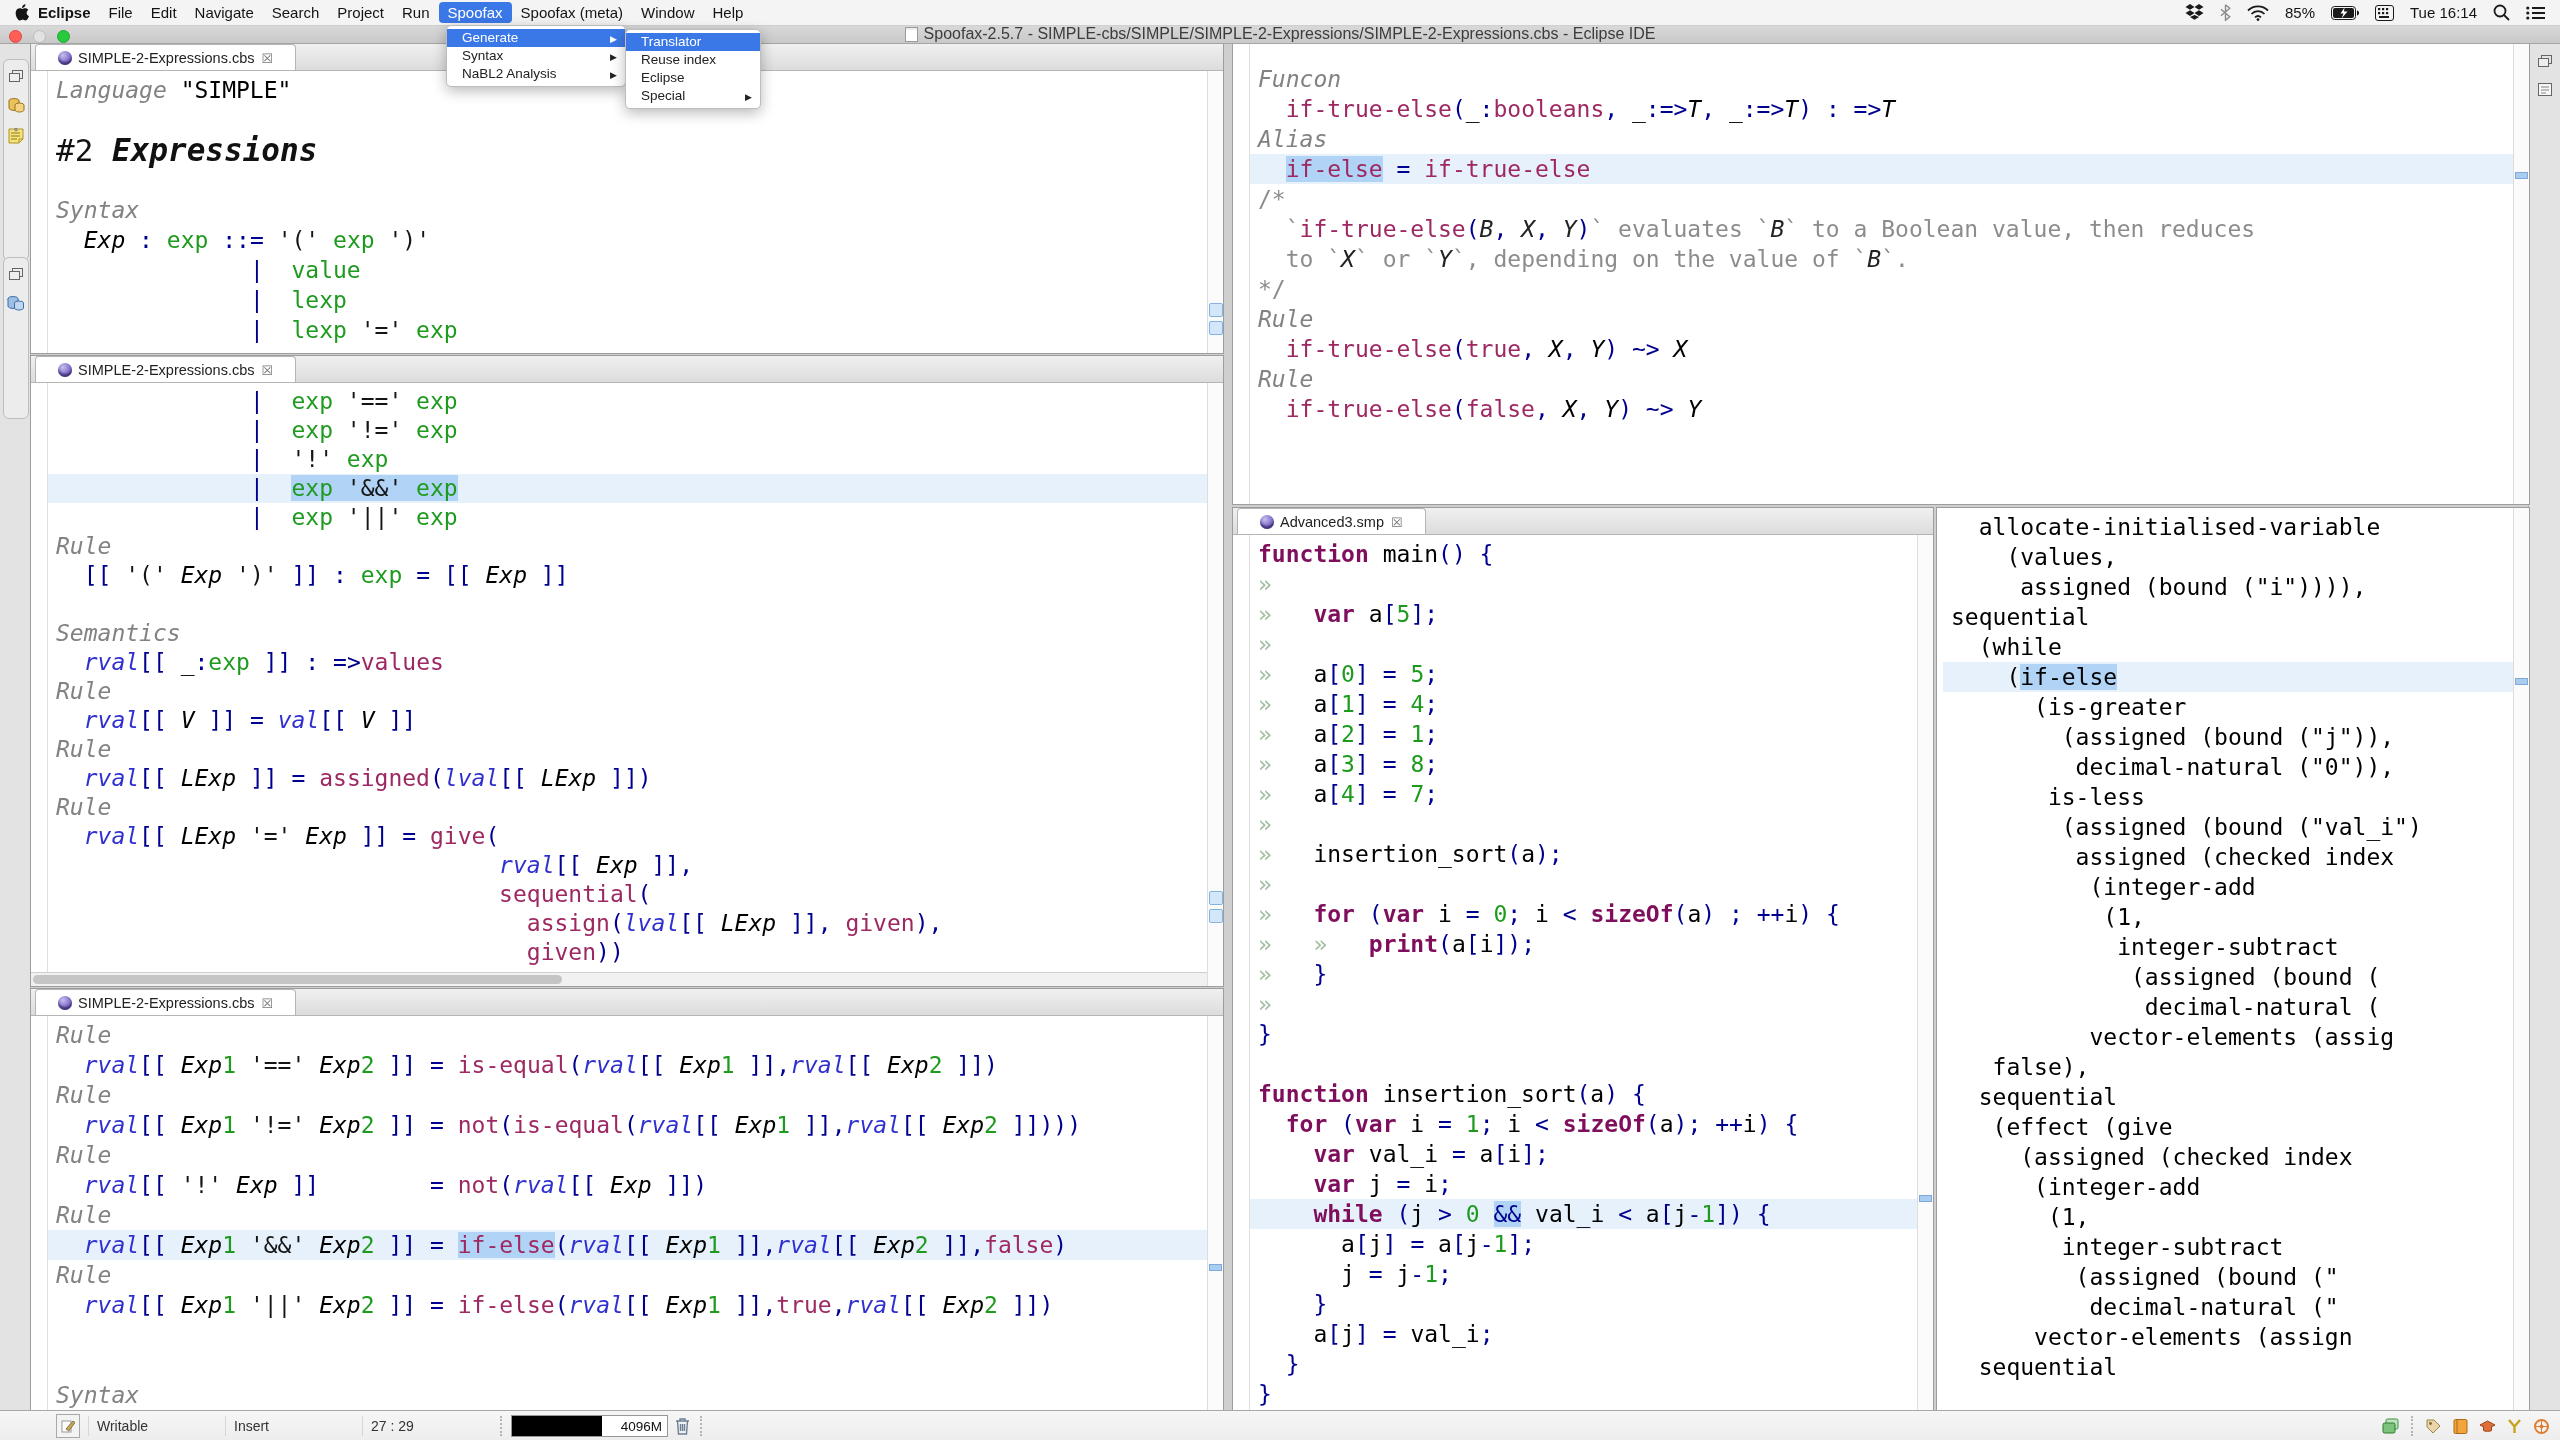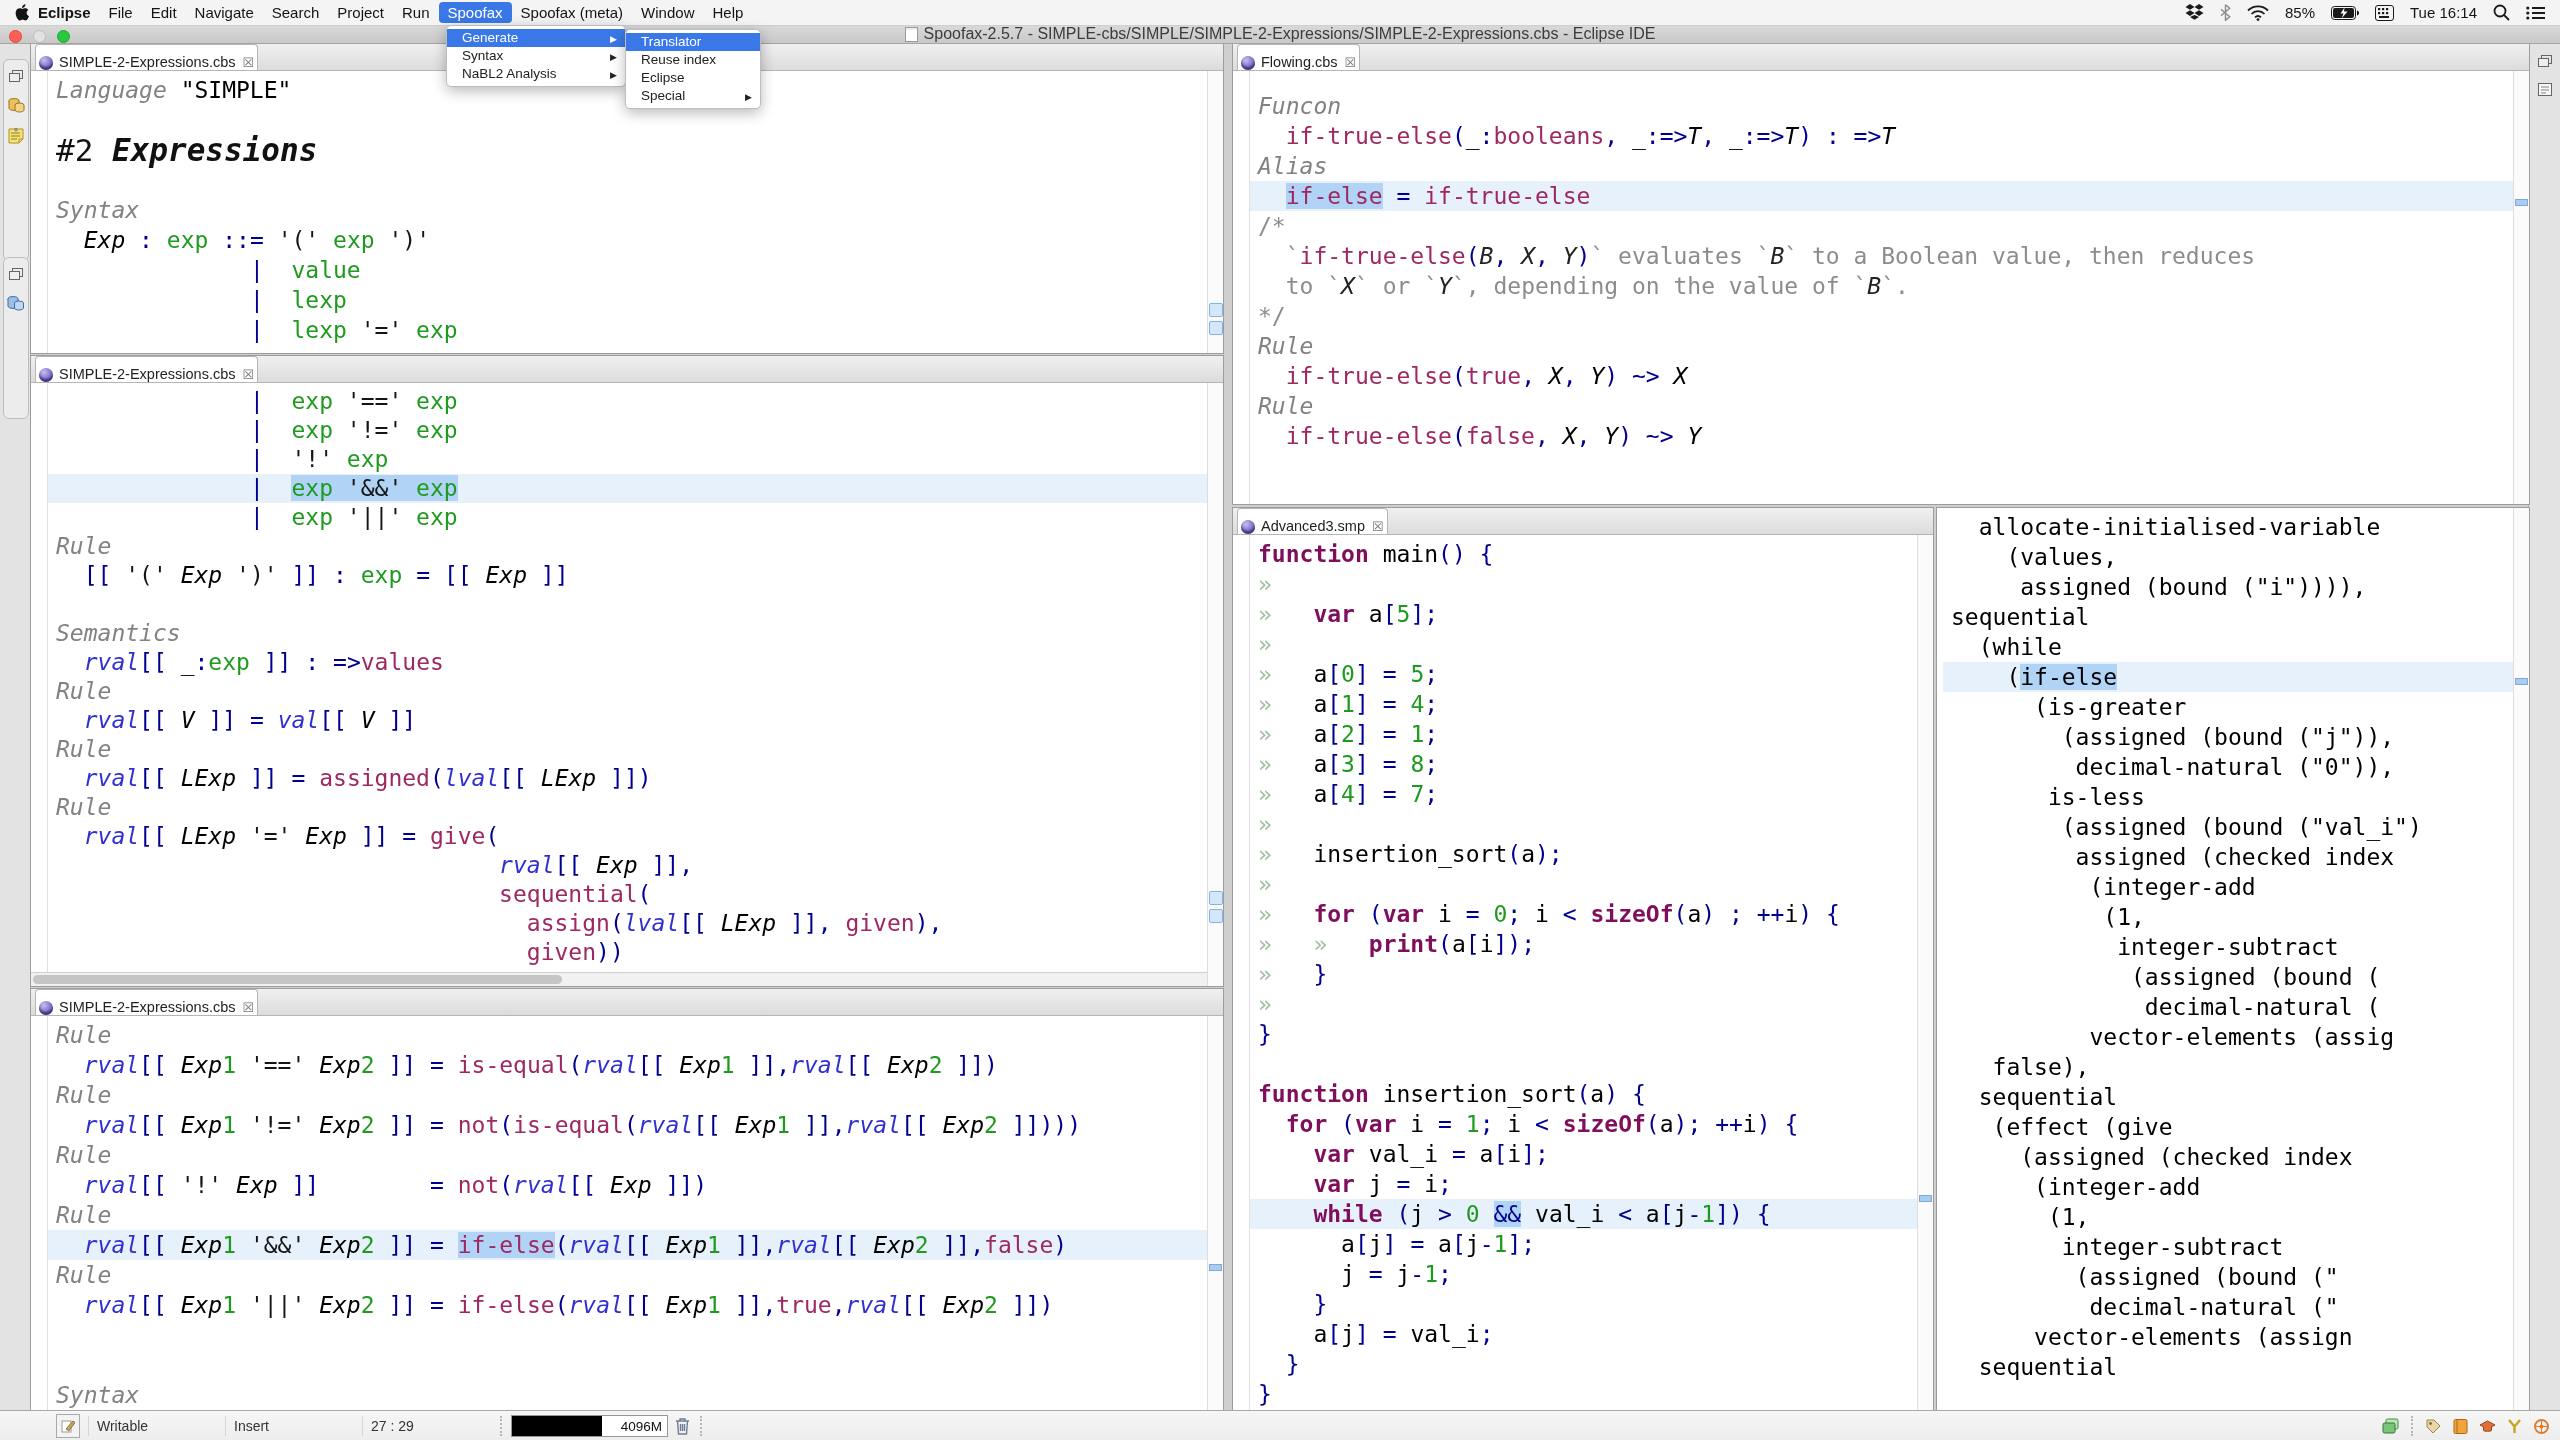--- a/index.html
+++ b/index.html
@@ -36,21 +36,21 @@
   
   #lefttrim{left:0;top:43px;width:30px;height:1367px;background:#e3e3e3;border-right:1px solid #b2b2b2;}
   .trimpanel{position:absolute;left:3px;width:24px;background:#ececec;border:1px solid #bdbdbd;border-radius:6px;
     display:flex;flex-direction:column;align-items:center;gap:14px;padding:10px 0;}
   #righttrim{left:2528px;top:43px;width:32px;height:1367px;background:#e3e3e3;border-left:1px solid #b2b2b2;}
   
   .pane{position:absolute;background:#fff;border:1px solid #9d9d9d;display:flex;flex-direction:column;overflow:hidden;}
   .tabbar{height:26px;background:linear-gradient(#f0f0f0,#dcdcdc);border-bottom:1px solid #b5b5b5;
     display:flex;align-items:flex-end;flex:0 0 26px;}
   .tab{height:25px;background:#fff;border:1px solid #b5b5b5;border-bottom:none;border-radius:4px 4px 0 0;
-    margin-left:4px;display:flex;align-items:flex-end;padding:0 3px;font-size:14.5px;color:#222;white-space:nowrap;}
+    margin-left:4px;display:flex;align-items:center;padding:0 22px;font-size:14.5px;color:#222;white-space:nowrap;}
   .tclose:before{content:"\2612";color:#777;font-size:13px;margin-left:7px;}
   .sphere{width:14px;height:14px;border-radius:50%;margin-right:6px;
     background:radial-gradient(circle at 35% 30%,#c9bdf0 0%,#8d7cd0 45%,#4a3a8e 100%);
     box-shadow:inset 0 -3px 2px rgba(20,10,70,.5);}
   .ficon{width:12px;height:14px;background:#fdfdfd;border:1px solid #8a8a8a;margin-right:6px;
     background-image:repeating-linear-gradient(#fdfdfd 0 2px,#b9b9b9 2px 3px);background-size:8px 12px;
     background-position:1px 2px;background-repeat:no-repeat;}
   .body{flex:1;display:flex;min-height:0;position:relative;}
   .gutter{flex:0 0 16px;border-right:1px solid #e0e0e0;background:#fff;}
   .code{flex:1;overflow:hidden;padding:4px 0 0 8px;font-family:"DejaVu Sans Mono",monospace;
@@ -316,27 +316,20 @@
   <div class="body">
     <div class="gutter"></div>
     <div class="code"><div class="cl"><span class="kw">Rule</span></div><div class="cl"><span class="pl">  </span><span class="rf">rval</span><span class="pc">[[</span><span class="pl"> </span><span class="vr">Exp</span><span class="num">1</span><span class="pl"> </span><span class="tm">'=='</span><span class="pl"> </span><span class="vr">Exp</span><span class="num">2</span><span class="pl"> </span><span class="pc">]]</span><span class="pl"> </span><span class="pc">=</span><span class="pl"> </span><span class="fn">is-equal</span><span class="pc">(</span><span class="rf">rval</span><span class="pc">[[</span><span class="pl"> </span><span class="vr">Exp</span><span class="num">1</span><span class="pl"> </span><span class="pc">]],</span><span class="rf">rval</span><span class="pc">[[</span><span class="pl"> </span><span class="vr">Exp</span><span class="num">2</span><span class="pl"> </span><span class="pc">]])</span></div><div class="cl"><span class="kw">Rule</span></div><div class="cl"><span class="pl">  </span><span class="rf">rval</span><span class="pc">[[</span><span class="pl"> </span><span class="vr">Exp</span><span class="num">1</span><span class="pl"> </span><span class="tm">'!='</span><span class="pl"> </span><span class="vr">Exp</span><span class="num">2</span><span class="pl"> </span><span class="pc">]]</span><span class="pl"> </span><span class="pc">=</span><span class="pl"> </span><span class="fn">not</span><span class="pc">(</span><span class="fn">is-equal</span><span class="pc">(</span><span class="rf">rval</span><span class="pc">[[</span><span class="pl"> </span><span class="vr">Exp</span><span class="num">1</span><span class="pl"> </span><span class="pc">]],</span><span class="rf">rval</span><span class="pc">[[</span><span class="pl"> </span><span class="vr">Exp</span><span class="num">2</span><span class="pl"> </span><span class="pc">]])))</span></div><div class="cl"><span class="kw">Rule</span></div><div class="cl"><span class="pl">  </span><span class="rf">rval</span><span class="pc">[[</span><span class="pl"> </span><span class="tm">'!'</span><span class="pl"> </span><span class="vr">Exp</span><span class="pl"> </span><span class="pc">]]</span><span class="pl">        </span><span class="pc">=</span><span class="pl"> </span><span class="fn">not</span><span class="pc">(</span><span class="rf">rval</span><span class="pc">[[</span><span class="pl"> </span><span class="vr">Exp</span><span class="pl"> </span><span class="pc">]])</span></div><div class="cl"><span class="kw">Rule</span></div><div class="cl hl"><span class="pl">  </span><span class="rf">rval</span><span class="pc">[[</span><span class="pl"> </span><span class="vr">Exp</span><span class="num">1</span><span class="pl"> </span><span class="tm">'&amp;&amp;'</span><span class="pl"> </span><span class="vr">Exp</span><span class="num">2</span><span class="pl"> </span><span class="pc">]]</span><span class="pl"> </span><span class="pc">=</span><span class="pl"> </span><span class="fn occ">if-else</span><span class="pc">(</span><span class="rf">rval</span><span class="pc">[[</span><span class="pl"> </span><span class="vr">Exp</span><span class="num">1</span><span class="pl"> </span><span class="pc">]],</span><span class="rf">rval</span><span class="pc">[[</span><span class="pl"> </span><span class="vr">Exp</span><span class="num">2</span><span class="pl"> </span><span class="pc">]],</span><span class="fn">false</span><span class="pc">)</span></div><div class="cl"><span class="kw">Rule</span></div><div class="cl"><span class="pl">  </span><span class="rf">rval</span><span class="pc">[[</span><span class="pl"> </span><span class="vr">Exp</span><span class="num">1</span><span class="pl"> </span><span class="tm">'||'</span><span class="pl"> </span><span class="vr">Exp</span><span class="num">2</span><span class="pl"> </span><span class="pc">]]</span><span class="pl"> </span><span class="pc">=</span><span class="pl"> </span><span class="fn">if-else</span><span class="pc">(</span><span class="rf">rval</span><span class="pc">[[</span><span class="pl"> </span><span class="vr">Exp</span><span class="num">1</span><span class="pl"> </span><span class="pc">]],</span><span class="fn">true</span><span class="pc">,</span><span class="rf">rval</span><span class="pc">[[</span><span class="pl"> </span><span class="vr">Exp</span><span class="num">2</span><span class="pl"> </span><span class="pc">]])</span></div><div class="cl">&nbsp;</div><div class="cl">&nbsp;</div><div class="cl"><span class="kw">Syntax</span></div><div class="cl"></div></div>
     <div class="oruler">
       <div class="minimark" style="top:248px;left:1px;"></div>
     </div>
   </div>
 </div>
 
 <div class="pane" id="pane-flowing" style="left:1232px;top:43px;width:1296px;height:460px;">
-  <div class="tabbar">
-    <div class="tab">
-        <span class="sphere"></span>
-        <span>Flowing.cbs</span>
-        <span class="tclose"></span>
-      </div>
-  </div>
   <div class="body">
     <div class="gutter"></div>
     <div class="code" style="padding-top:20px;"><div class="cl"><span class="kw">Funcon</span></div><div class="cl"><span class="pl">  </span><span class="fn">if-true-else</span><span class="pc">(</span><span class="pl">_</span><span class="pc">:</span><span class="fn">booleans</span><span class="pc">,</span><span class="pl"> _</span><span class="pc">:=&gt;</span><span class="vr">T</span><span class="pc">,</span><span class="pl"> _</span><span class="pc">:=&gt;</span><span class="vr">T</span><span class="pc">)</span><span class="pl"> </span><span class="pc">:</span><span class="pl"> </span><span class="pc">=&gt;</span><span class="vr">T</span></div><div class="cl"><span class="kw">Alias</span></div><div class="cl hl"><span class="pl">  </span><span class="fn occ">if-else</span><span class="pl"> </span><span class="pc">=</span><span class="pl"> </span><span class="fn">if-true-else</span></div><div class="cl"><span class="cm">/*</span></div><div class="cl"><span class="cm">  `</span><span class="fn">if-true-else</span><span class="cp">(</span><span class="cv">B</span><span class="cp">, </span><span class="cv">X</span><span class="cp">, </span><span class="cv">Y</span><span class="cp">)</span><span class="cm">` evaluates `</span><span class="cv">B</span><span class="cm">` to a Boolean value, then reduces</span></div><div class="cl"><span class="cm">  to `</span><span class="cv">X</span><span class="cm">` or `</span><span class="cv">Y</span><span class="cm">`, depending on the value of `</span><span class="cv">B</span><span class="cm">`.</span></div><div class="cl"><span class="cm">*/</span></div><div class="cl"><span class="kw">Rule</span></div><div class="cl"><span class="pl">  </span><span class="fn">if-true-else</span><span class="pc">(</span><span class="fn">true</span><span class="pc">,</span><span class="pl"> </span><span class="vr">X</span><span class="pc">,</span><span class="pl"> </span><span class="vr">Y</span><span class="pc">)</span><span class="pl"> </span><span class="pc">~&gt;</span><span class="pl"> </span><span class="vr">X</span></div><div class="cl"><span class="kw">Rule</span></div><div class="cl"><span class="pl">  </span><span class="fn">if-true-else</span><span class="pc">(</span><span class="fn">false</span><span class="pc">,</span><span class="pl"> </span><span class="vr">X</span><span class="pc">,</span><span class="pl"> </span><span class="vr">Y</span><span class="pc">)</span><span class="pl"> </span><span class="pc">~&gt;</span><span class="pl"> </span><span class="vr">Y</span></div></div>
     <div class="oruler">
       <div class="minimark" style="top:128px;left:1px;"></div>
     </div>
   </div>
 </div>
 
 <div class="pane" id="pane-smp" style="left:1232px;top:507px;width:700px;height:903px;">

